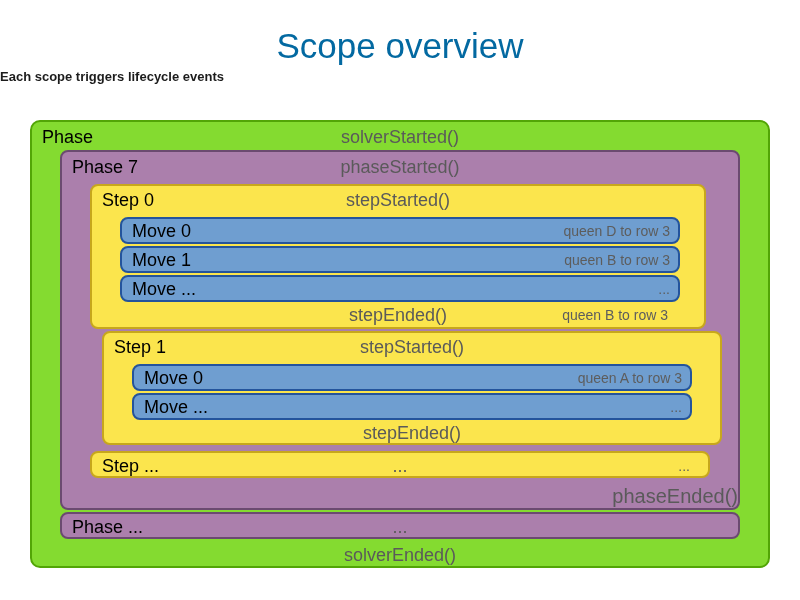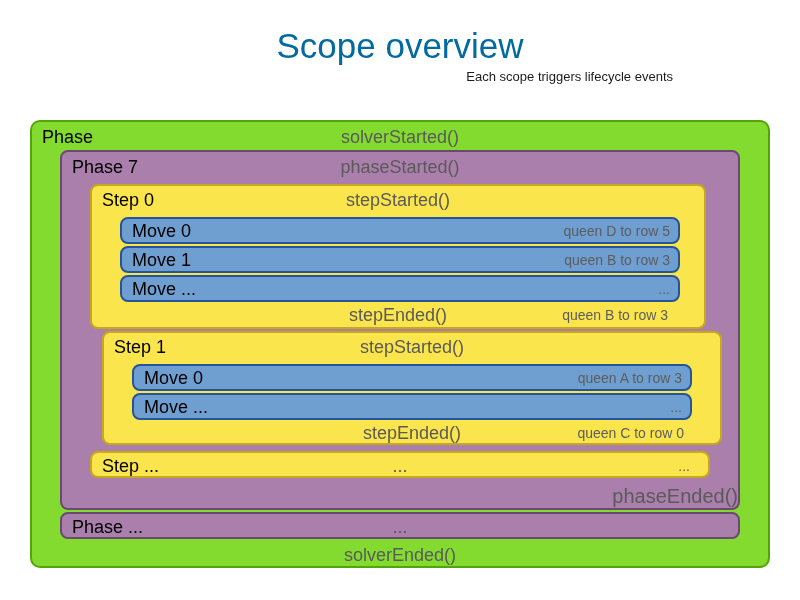--- a/index.html
+++ b/index.html
@@ -7,21 +7,21 @@
     width:800px;height:600px;background:#ffffff;
     font-family:"Liberation Sans", sans-serif;
     position:relative;overflow:hidden;
   }
   .title{
     position:absolute;top:26px;left:0;width:800px;
     text-align:center;font-size:35px;color:#0369a1;
   }
   .subtitle{
     position:absolute;top:69px;left:0;width:673px;
-    text-align:right;font-size:13px;color:#1c1c1c;
+    text-align:left;font-size:13px;color:#1c1c1c;font-weight:bold;
   }
   .box{position:absolute;box-sizing:border-box;border:2px solid;}
   .hdr-label{
     position:absolute;left:10px;top:0;font-size:18px;color:#000;
     white-space:nowrap;
   }
   .hdr-event{
     position:absolute;left:0;top:0;width:100%;text-align:center;
     font-size:18px;color:#5a5a5a;white-space:nowrap;
   }
@@ -95,21 +95,21 @@
   <div class="box phase" id="phase0">
     <span class="hdr-label">Phase 7</span>
     <span class="hdr-event">phaseStarted()</span>
 
     <div class="box step" id="step0">
       <span class="hdr-label">Step 0</span>
       <span class="hdr-event">stepStarted()</span>
 
       <div class="move m0">
         <span class="hdr-label">Move 0</span>
-        <span class="annotation">queen D to row 5</span>
+        <span class="annotation">queen D to row 3</span>
       </div>
       <div class="move m1">
         <span class="hdr-label">Move 1</span>
         <span class="annotation">queen B to row 3</span>
       </div>
       <div class="move m2">
         <span class="hdr-label">Move ...</span>
         <span class="annotation">...</span>
       </div>
 
@@ -127,21 +127,20 @@
         <span class="hdr-label">Move 0</span>
         <span class="annotation">queen A to row 3</span>
       </div>
       <div class="move m1">
         <span class="hdr-label">Move ...</span>
         <span class="annotation">...</span>
       </div>
 
       <div class="step-footer">
         <span class="hdr-event">stepEnded()</span>
-        <span class="annotation">queen C to row 0</span>
       </div>
     </div>
 
     <div class="box step" id="step-more">
       <span class="hdr-label">Step ...</span>
       <span class="hdr-event">...</span>
       <span class="annotation">...</span>
     </div>
 
     <div id="phase-ended">phaseEnded()</div>

